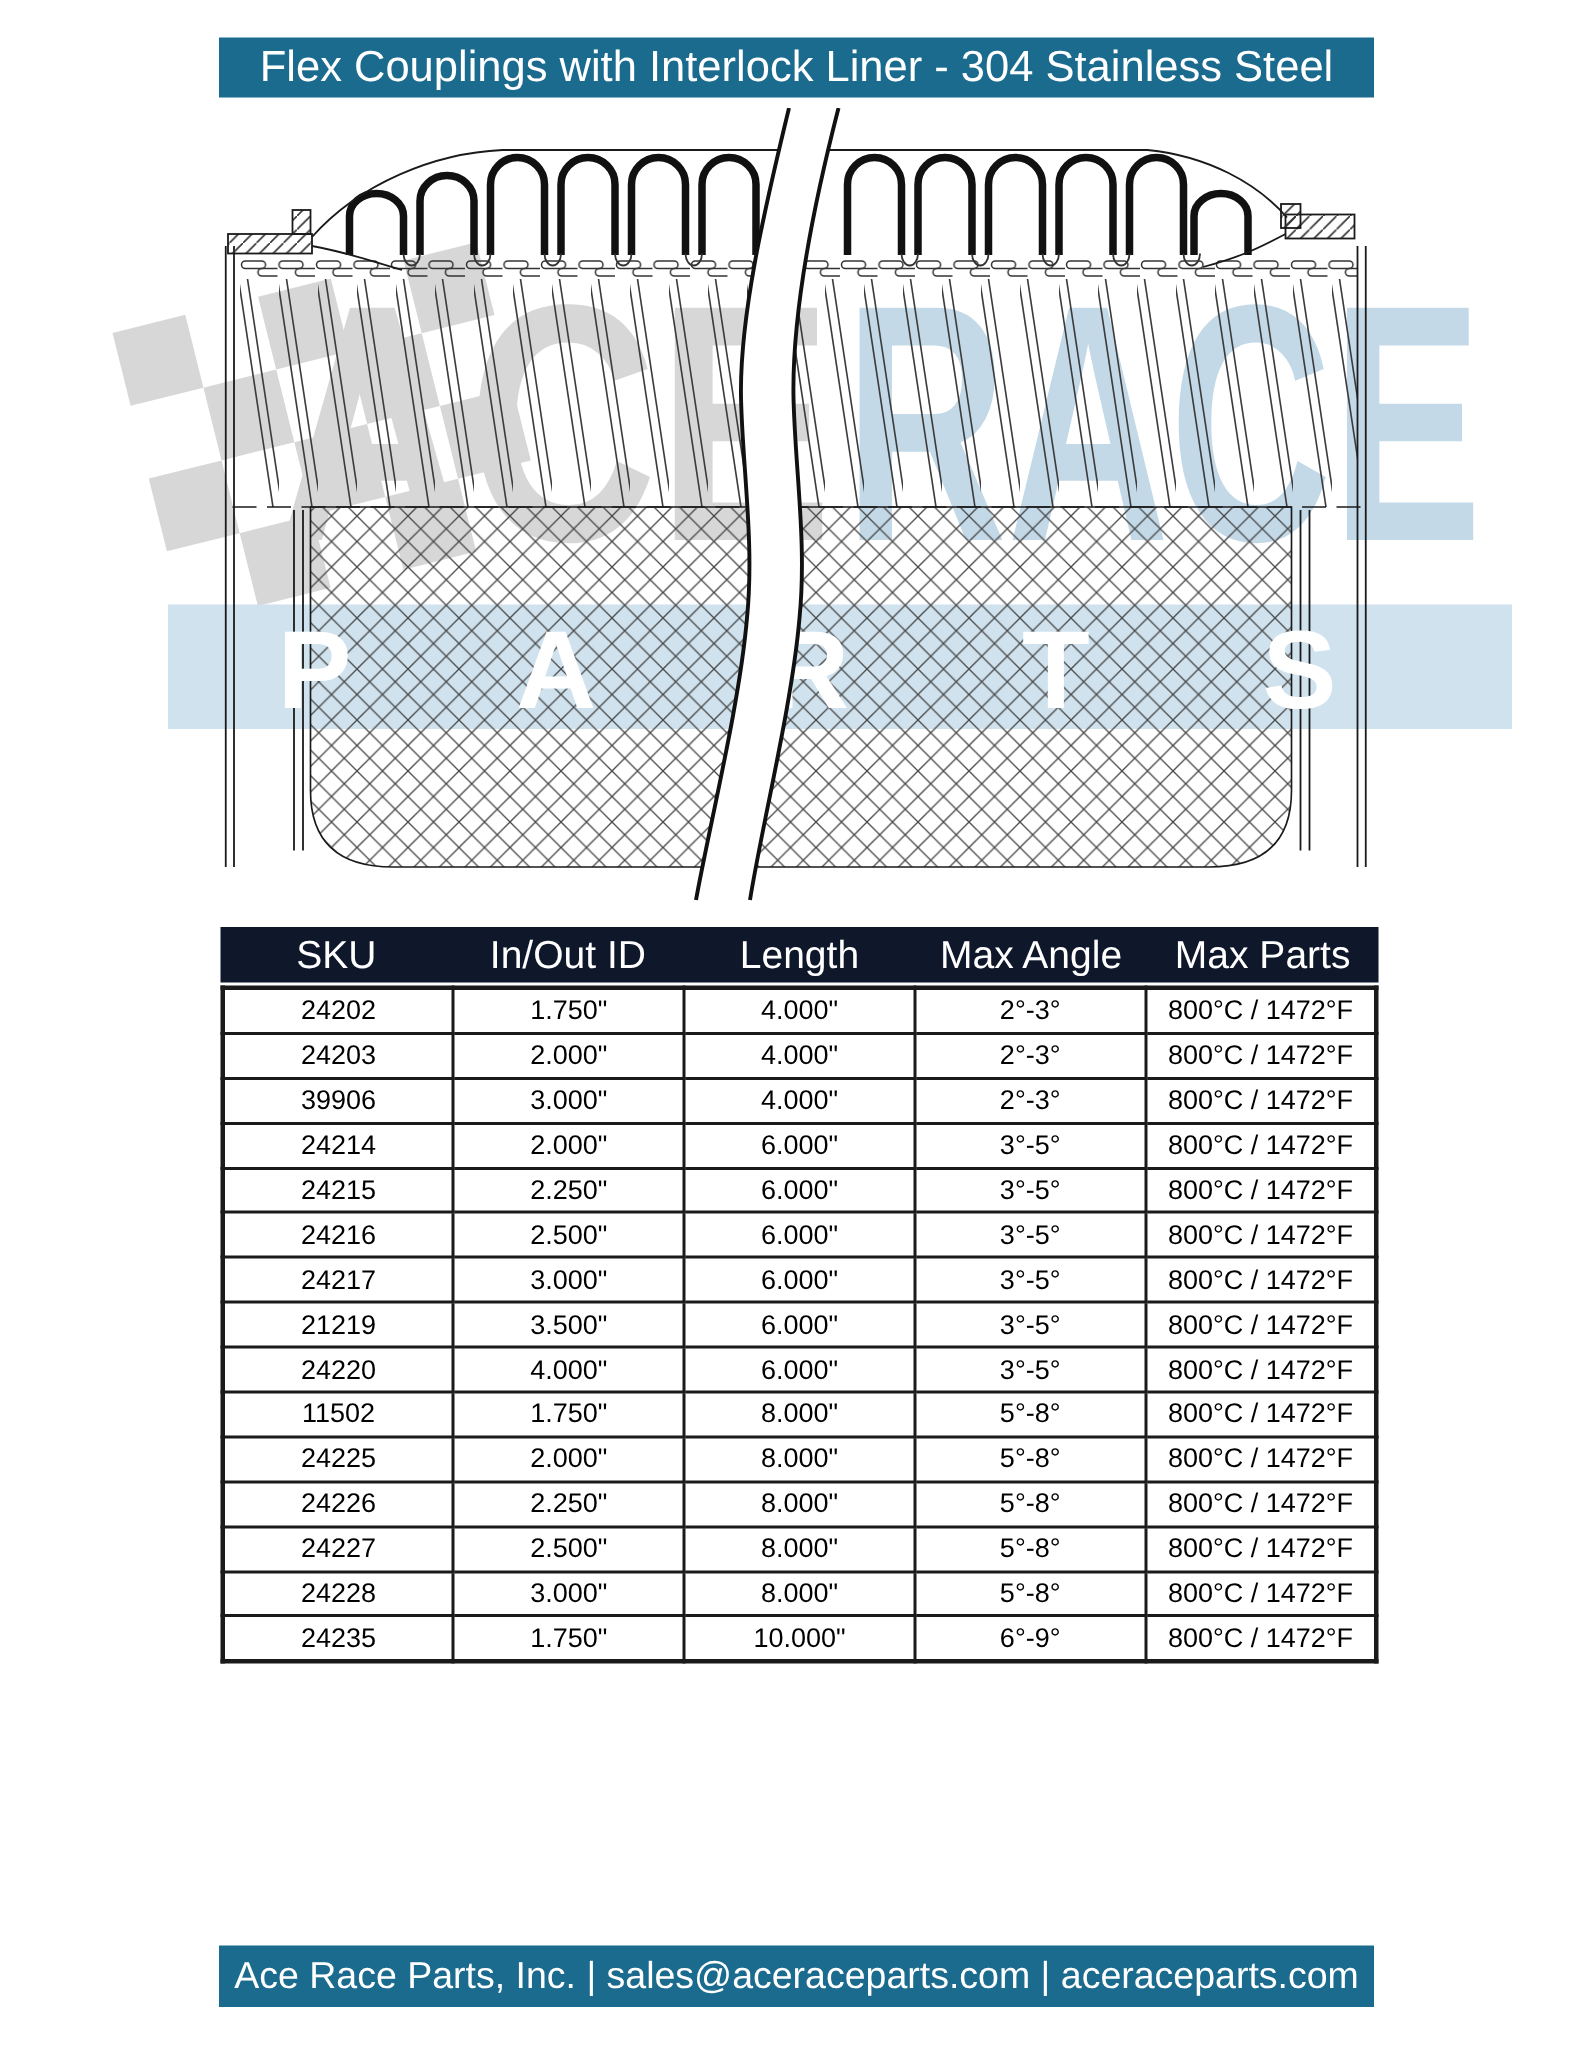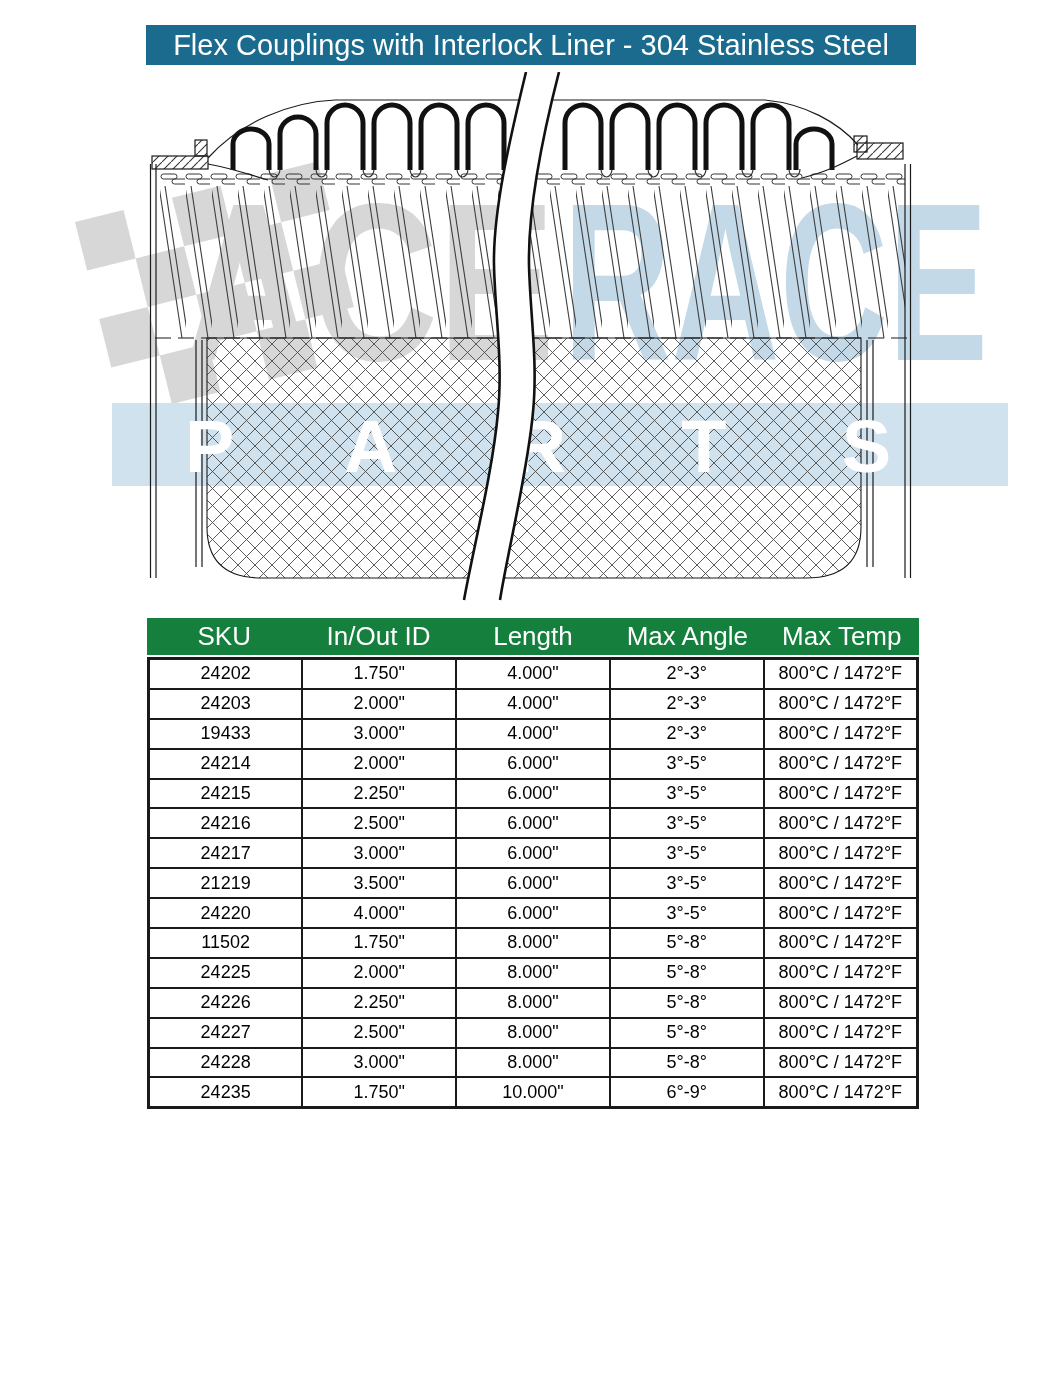--- a/index.html
+++ b/index.html
@@ -8,21 +8,21 @@
     font-family:"Liberation Sans","DejaVu Sans",sans-serif;
   }
   .title-bar{
     position:absolute;left:146px;top:25px;width:770px;height:40px;
     background:#1b6b8f;color:#ffffff;display:flex;align-items:center;justify-content:center;
     font-size:29px;letter-spacing:0px;white-space:nowrap;
   }
   .diagram{position:absolute;left:0;top:72px;width:1063px;height:545px;}
   .spec-table-wrap{position:absolute;left:147px;top:618px;width:772px;}
   .spec-header{
-    display:flex;background:#15803d;color:#ffffff;height:37px;align-items:center;
+    display:flex;background:#0f172a;color:#ffffff;height:37px;align-items:center;
     font-size:26px;margin-bottom:2px;
   }
   .spec-header .hcell{flex:0 0 20%;text-align:center;}
   table.spec{
     width:772px;border-collapse:collapse;table-layout:fixed;
     border:3px solid #1a1a1a;
     padding-left:24px;
   }
   table.spec td{
     border:2px solid #1a1a1a;height:27.9px;padding:0;text-align:center;
@@ -144,40 +144,40 @@
       <path fill="none" stroke="#111" stroke-width="2.6" d="M559,0 C541,70 528,140 529,193 C530,240 538,290 533,340 C528,398 508,478 500,528"></path>
     </svg>
   </div>
 
   <div class="spec-table-wrap">
     <div class="spec-header">
       <div class="hcell">SKU</div>
       <div class="hcell">In/Out ID</div>
       <div class="hcell">Length</div>
       <div class="hcell">Max Angle</div>
-      <div class="hcell">Max Temp</div>
+      <div class="hcell">Max Parts</div>
     </div>
     <table class="spec">
       <tbody>
           <tr>
             <td>24202</td>
             <td>1.750"</td>
             <td>4.000"</td>
             <td>2°-3°</td>
             <td>800°C / 1472°F</td>
           </tr>
           <tr>
             <td>24203</td>
             <td>2.000"</td>
             <td>4.000"</td>
             <td>2°-3°</td>
             <td>800°C / 1472°F</td>
           </tr>
           <tr>
-            <td>19433</td>
+            <td>39906</td>
             <td>3.000"</td>
             <td>4.000"</td>
             <td>2°-3°</td>
             <td>800°C / 1472°F</td>
           </tr>
           <tr>
             <td>24214</td>
             <td>2.000"</td>
             <td>6.000"</td>
             <td>3°-5°</td>
@@ -257,14 +257,15 @@
             <td>24235</td>
             <td>1.750"</td>
             <td>10.000"</td>
             <td>6°-9°</td>
             <td>800°C / 1472°F</td>
           </tr>
         </tbody>
     </table>
   </div>
 
+  <div class="footer-bar">Ace Race Parts, Inc. | sales@aceraceparts.com | aceraceparts.com</div>
 
 </div>
 
 </body></html>

